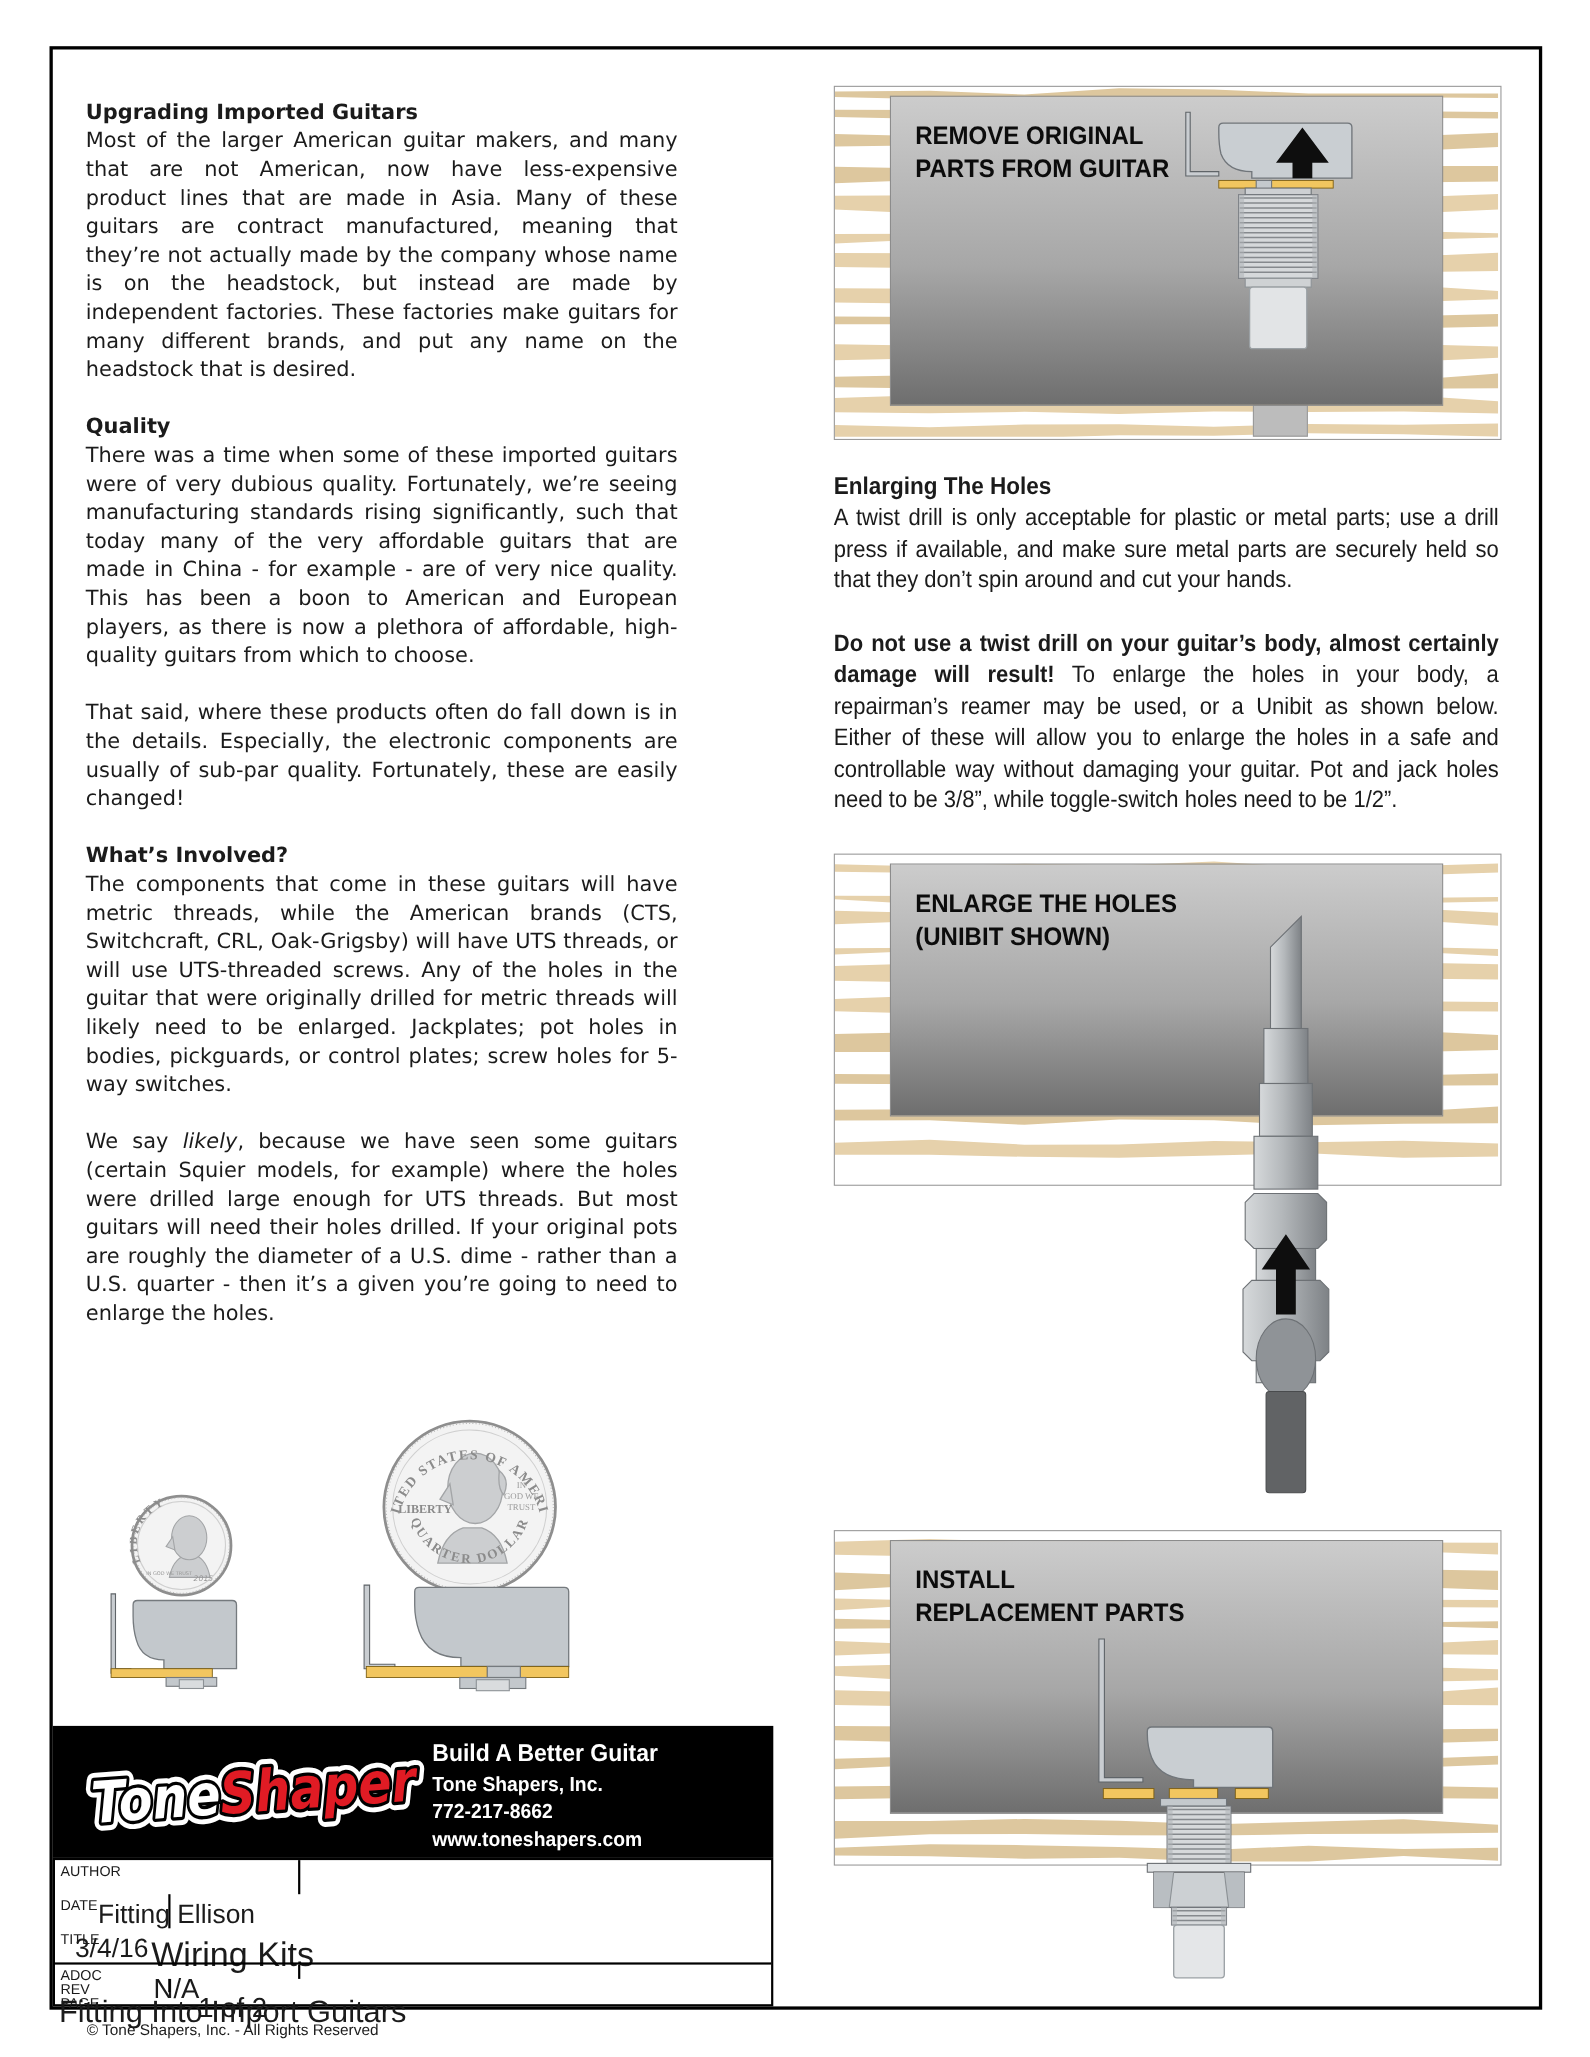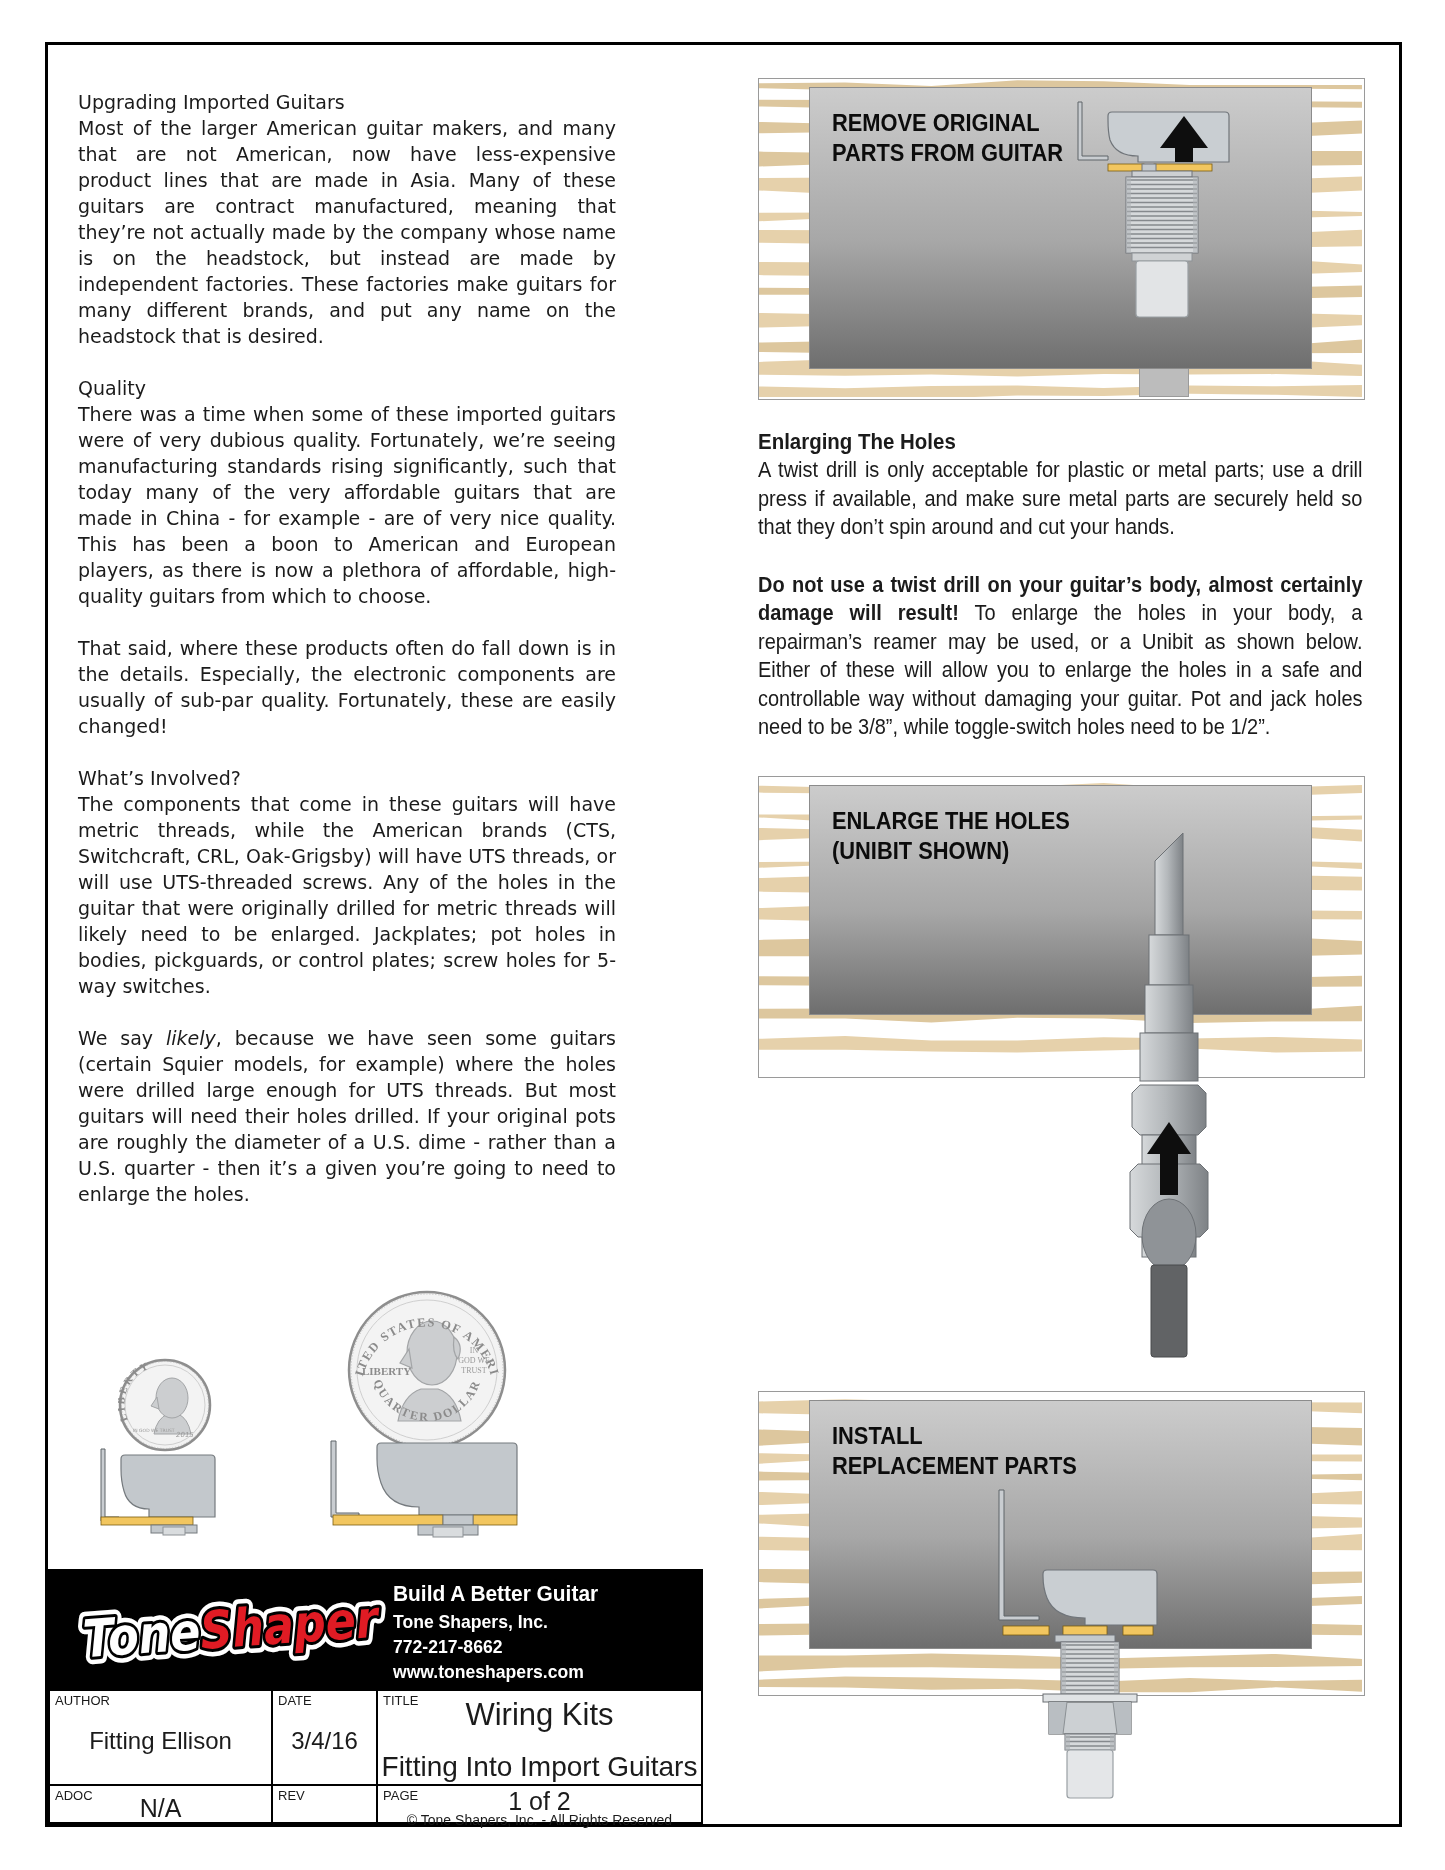--- a/index.html
+++ b/index.html
@@ -3,21 +3,21 @@
 <meta charset="utf-8">
 <style>
   html,body{margin:0;padding:0;background:#fff;}
   #page{position:relative;width:1445px;height:1870px;background:#fff;overflow:hidden;
         font-family:"DejaVu Sans",sans-serif;color:#1b1b1b;}
   .abs{position:absolute;}
   #frame{position:absolute;left:45px;top:42px;width:1357px;height:1785px;border:3px solid #000;box-sizing:border-box;}
 
   
   #leftcol{left:30px;top:44px;width:538px;font-size:19px;line-height:26px;text-align:justify;}
-  #leftcol h3{font-size:19px;line-height:26px;margin:0;font-weight:normal;}
+  #leftcol h3{font-size:19px;line-height:26px;margin:0;font-weight:bold;}
   #leftcol p{margin:0 0 26px 0;}
   #leftcol .em{font-style:italic;}
 
   
   .cond{transform:scaleX(.93);transform-origin:0 0;}
   #rightcol{left:710px;top:382px;width:605px;}
   #rightcol .inner{width:650px;font-family:"Liberation Sans",sans-serif;font-size:21.5px;line-height:28.5px;text-align:justify;}
   #rightcol h3{font-size:22px;line-height:29px;margin:0;font-weight:bold;}
   #rightcol p{margin:0 0 29px 0;}
   #rightcol .b{font-weight:bold;}
@@ -32,21 +32,21 @@
   .hole{position:absolute;background:#bcbcbc;border:1px solid #9a9a9a;box-sizing:border-box;}
   .art{position:absolute;overflow:visible;}
 
   
   #logoblock{left:0;bottom:135px;width:655px;height:120px;background:#000;}
   #logotext{position:absolute;left:345px;top:10px;color:#fff;font-family:"Liberation Sans",sans-serif;transform:scaleX(.95);transform-origin:0 0;white-space:nowrap;}
   #logotext .l1{font-size:22px;font-weight:bold;line-height:30px;}
   #logotext .ln{font-size:18.5px;font-weight:bold;line-height:25px;}
   #titleblock{left:0;bottom:0;width:655px;height:135px;border:2px solid #000;box-sizing:border-box;
               font-family:"Liberation Sans",sans-serif;}
-  .tb-row{position:absolute;left:0;width:100%;display:flex;}
+  .tb-row{position:absolute;left:0;width:100%;display:flex;flex-direction:column;}
   .tb-cell{position:relative;border-right:2px solid #000;box-sizing:border-box;height:100%;}
   .tb-cell:last-child{border-right:none;}
   .tb-label{position:absolute;left:5px;top:2px;font-size:13px;color:#1a1a1a;}
   .tb-val{position:absolute;left:0;right:0;text-align:center;}
   #row1{top:0;height:93px;}
   #row2{top:93px;height:38px;border-top:2px solid #000;box-sizing:content-box;}
   .w1{width:223px;} .w2{width:105px;} .w3{width:323px;}
 </style>
 </head>
 <body>

